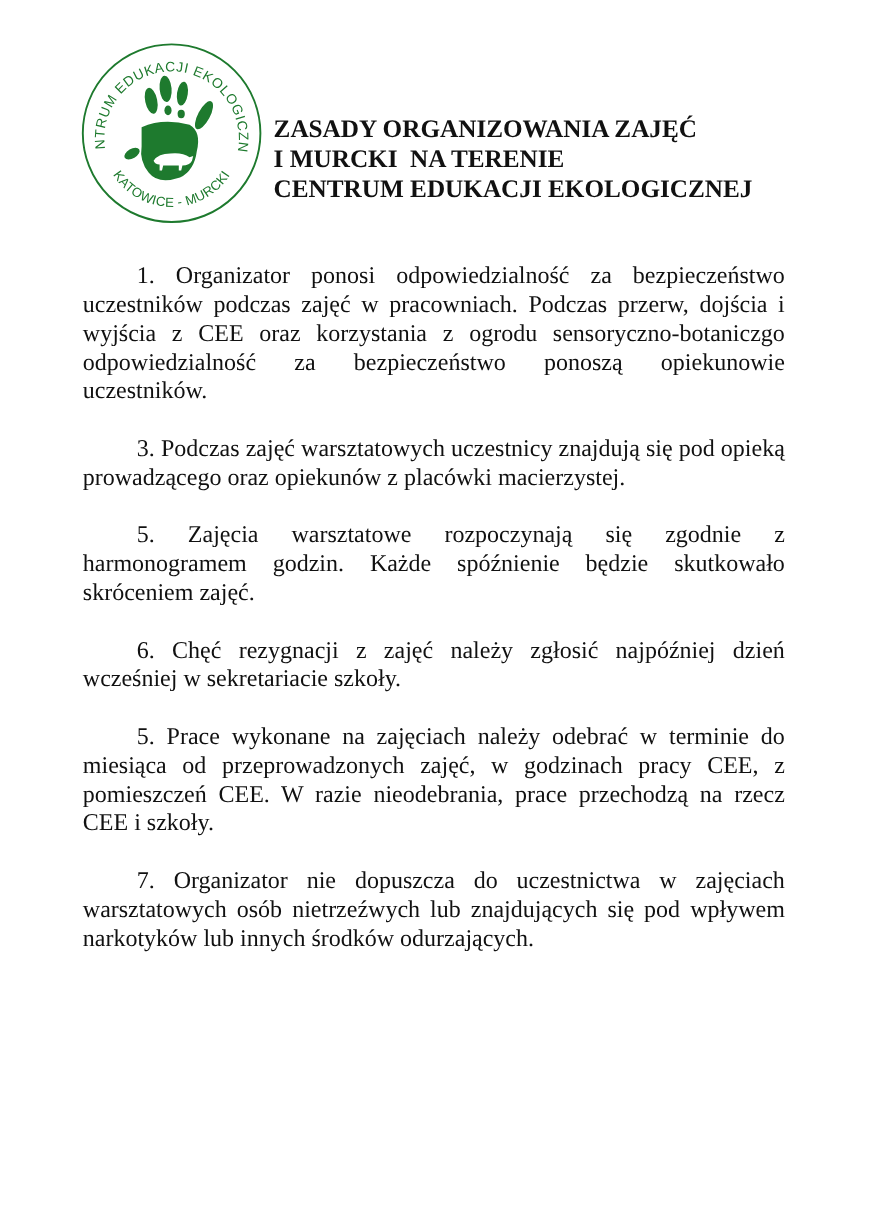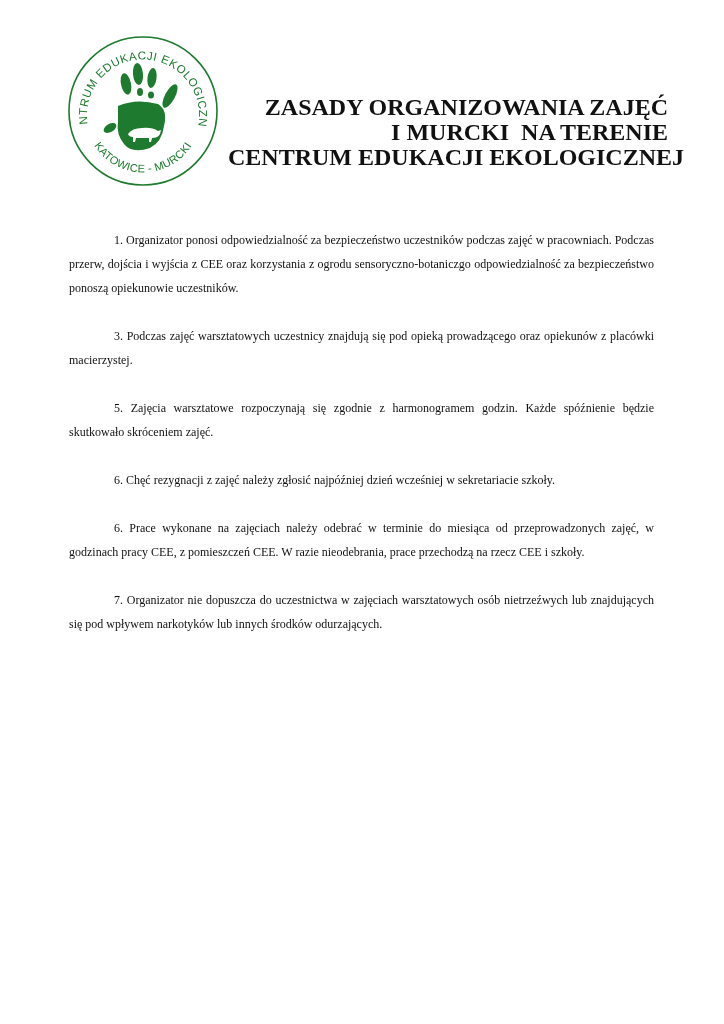--- a/index.html
+++ b/index.html
@@ -1,20 +1,20 @@
 <!DOCTYPE html>
 <html><head>
 <meta charset="utf-8">
 <style>
   html, body { margin: 0; padding: 0; background: #ffffff; }
   body { width: 724px; height: 1024px; position: relative; overflow: hidden; font-family: "Liberation Serif", serif; color: #111; }
   .logo { position: absolute; left: 66px; top: 34px; width: 154px; height: 154px; }
-  .title { position: absolute; left: 228px; top: 95px; width: 440px; text-align: right; font-family: "Liberation Serif", serif; font-weight: bold; font-size: 24px; line-height: 25px; color: #111; }
+  .title { position: absolute; left: 228px; top: 95px; width: 440px; text-align: left; font-family: "Liberation Serif", serif; font-weight: bold; font-size: 21px; line-height: 25px; color: #111; }
   .title div { white-space: pre; }
-  .content { position: absolute; left: 69px; top: 228px; width: 585px; font-size: 12px; line-height: 24px; }
+  .content { position: absolute; left: 69px; top: 218px; width: 585px; font-size: 20px; line-height: 24px; }
   .para { text-align: justify; text-indent: 45px; margin: 0 0 24px 0; }
 </style>
 </head>
 <body>
 
 <div class="logo">
   <svg width="154" height="154" viewBox="0 0 154 154">
     <defs>
       <path id="arcTop" d="M 22 92 A 56 56 0 1 1 132 92"></path>
       <path id="arcBottom" d="M 26 108 A 58 58 0 0 0 128 108"></path>
@@ -46,15 +46,15 @@
   <div>ZASADY ORGANIZOWANIA ZAJĘĆ</div>
   <div>I MURCKI  NA TERENIE</div>
   <div>CENTRUM EDUKACJI EKOLOGICZNEJ</div>
 </div>
 
 <div class="content">
   <p class="para">1. Organizator ponosi odpowiedzialność za bezpieczeństwo uczestników podczas zajęć w pracowniach. Podczas przerw, dojścia i wyjścia z CEE oraz korzystania z ogrodu sensoryczno-botaniczgo odpowiedzialność za bezpieczeństwo ponoszą opiekunowie uczestników.</p>
   <p class="para">3. Podczas zajęć warsztatowych uczestnicy znajdują się pod opieką prowadzącego oraz opiekunów z placówki macierzystej.</p>
   <p class="para">5. Zajęcia warsztatowe rozpoczynają się zgodnie z harmonogramem godzin. Każde spóźnienie będzie skutkowało skróceniem zajęć.</p>
   <p class="para">6. Chęć rezygnacji z zajęć należy zgłosić najpóźniej dzień wcześniej w sekretariacie szkoły.</p>
-  <p class="para">6. Prace wykonane na zajęciach należy odebrać w terminie do miesiąca od przeprowadzonych zajęć, w godzinach pracy CEE, z pomieszczeń CEE. W razie nieodebrania, prace przechodzą na rzecz CEE i szkoły.</p>
+  <p class="para">5. Prace wykonane na zajęciach należy odebrać w terminie do miesiąca od przeprowadzonych zajęć, w godzinach pracy CEE, z pomieszczeń CEE. W razie nieodebrania, prace przechodzą na rzecz CEE i szkoły.</p>
   <p class="para">7. Organizator nie dopuszcza do uczestnictwa w zajęciach warsztatowych osób nietrzeźwych lub znajdujących się pod wpływem narkotyków lub innych środków odurzających.</p>
 </div>
 
 </body></html>

